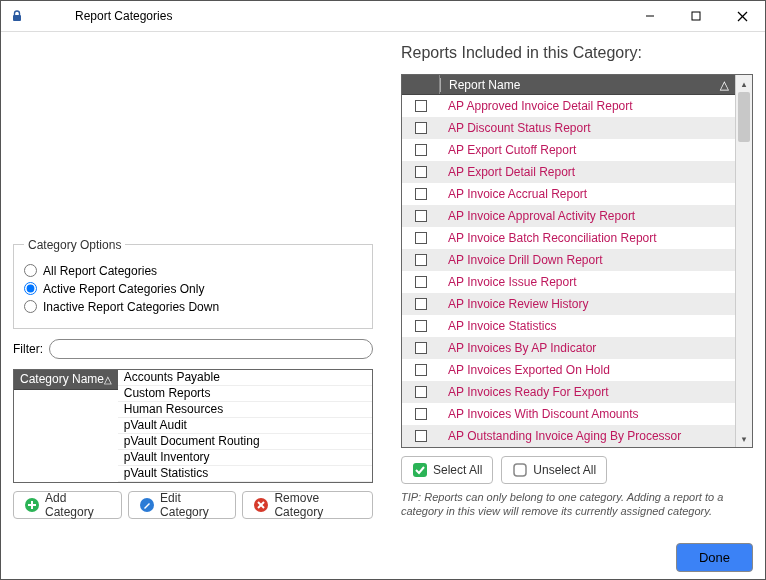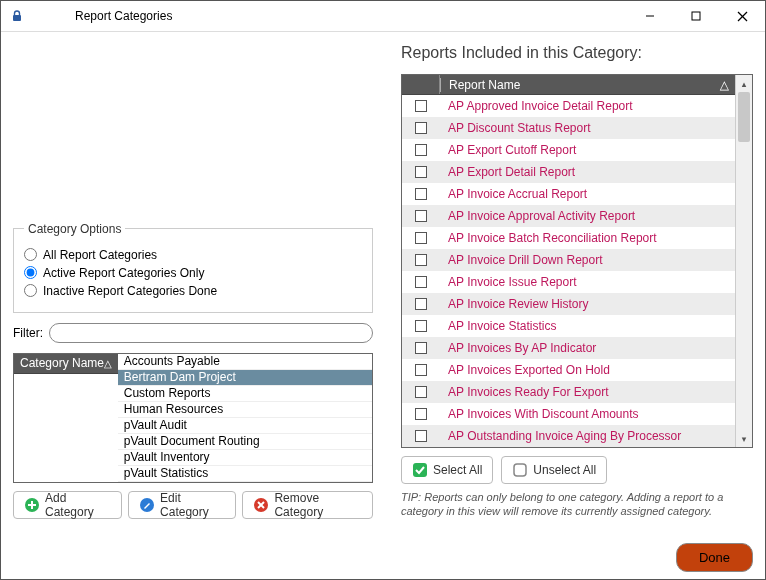--- a/index.html
+++ b/index.html
@@ -78,21 +78,21 @@
   .rptrow .chkcell { width:38px; display:flex; align-items:center; justify-content:center;}
   .rptrow .chkbox { width:12px; height:12px; border:1px solid #555; background:#fff; display:inline-block;}
   .rptrow .namecell { flex:1; padding-left:8px; white-space:nowrap; overflow:hidden; text-overflow:ellipsis;}
   .vscroll { width:17px; background:#f0f0f0; border-left:1px solid #ccc; display:flex; flex-direction:column;}
   .vscroll .arrow { height:17px; display:flex; align-items:center; justify-content:center; font-size:9px; color:#555; cursor:pointer; background:#f0f0f0;}
   .vscroll .track { flex:1; position:relative;}
   .vscroll .thumb { position:absolute; left:2px; right:2px; top:0; height:50px; background:#c8c8c8; border-radius:2px;}
   .selbtns { display:flex; gap:8px; margin-top:8px;}
   .tip { font-size:11px; font-style:italic; color:#555; margin-top:6px; line-height:1.3;}
   .footer { display:flex; justify-content:flex-end; padding:12px;}
-  .donebtn { border:1px solid #888; border-radius:11px; background:#c2410c; padding:6px 22px; font-size:13px; cursor:pointer;}
+  .donebtn { border:1px solid #888; border-radius:4px; background:#3b82f6; padding:6px 22px; font-size:13px; cursor:pointer;}
   .ic-green-plus svg circle{fill:#2bb356;}
   .ic-blue-pencil svg circle{fill:#2b7bd6;}
   .ic-red-x svg circle{fill:#d63a2b;}
   .ic-check svg rect{fill:#2bb356;}
   .ic-uncheck svg rect{fill:#fff; stroke:#888; stroke-width:1.5;}
 </style>
 </head>
 <body>
 
 <div class="window">
@@ -133,37 +133,36 @@
           <label class="radio-row">
             <input type="radio" name="catopt" style="">
             <span>All Report Categories</span>
           </label>
           <label class="radio-row">
             <input type="radio" name="catopt" checked="" style="">
             <span>Active Report Categories Only</span>
           </label>
           <label class="radio-row">
             <input type="radio" name="catopt" style="">
-            <span>Inactive Report Categories Done</span>
+            <span>Inactive Report Categories Down</span>
           </label>
         </fieldset>
 
         <div class="filter-row">
           <span>Filter:</span>
           <input type="text" value="" style="">
         </div>
 
         <div class="listbox">
           <div class="listhdr">
             <span>Category Name</span>
             <span class="sort">△</span>
           </div>
           <div class="listbody" id="catbody">
               <div class="catrow">Accounts Payable</div>
-              <div class="catrow selected">Bertram Dam Project</div>
               <div class="catrow">Custom Reports</div>
               <div class="catrow">Human Resources</div>
               <div class="catrow">pVault Audit</div>
               <div class="catrow">pVault Document Routing</div>
               <div class="catrow">pVault Inventory</div>
               <div class="catrow">pVault Statistics</div>
             </div>
         </div>
 
         <div class="btnrow">

